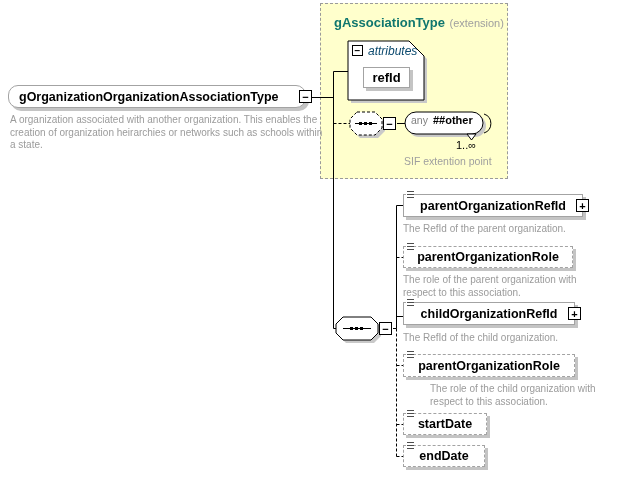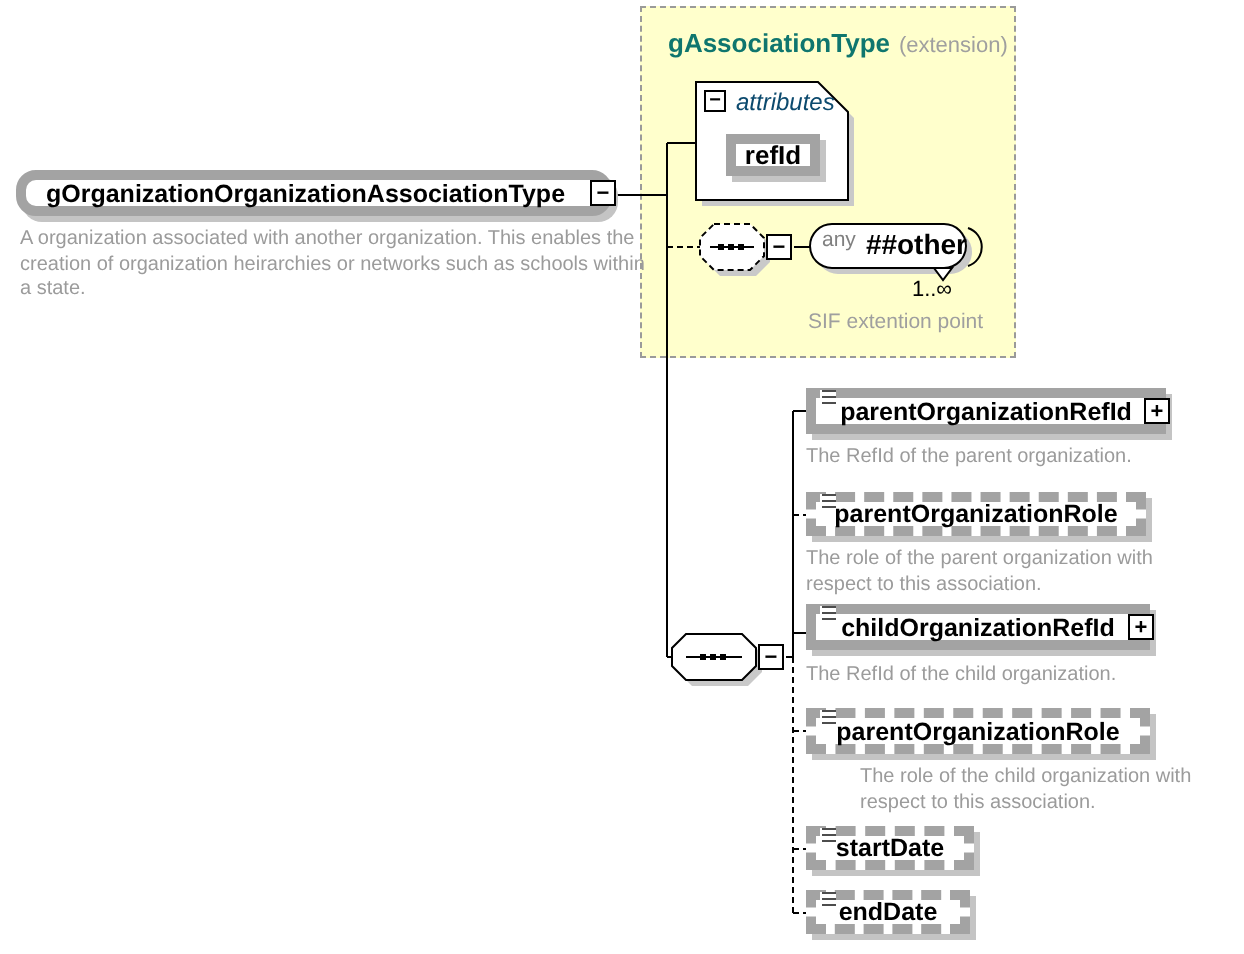--- a/index.html
+++ b/index.html
@@ -11,21 +11,21 @@
   #wires{position:absolute;left:0;top:0;z-index:2;}
   .node{position:absolute;z-index:3;}
 
   
   #ext-box{left:320px;top:3px;width:188px;height:176px;background:#FFFFCC;border:1px dashed #9a9a9a;box-sizing:border-box;}
   .ext-title{position:absolute;left:13px;top:9px;white-space:nowrap;}
   .ext-title .t{font-weight:bold;font-size:13px;color:#0f766e;}
   .ext-title .s{font-size:11px;color:#9f9f9f;}
 
   
-  .el{box-sizing:border-box;background:#fff;border:5px solid #a3a3a3;
+  .el{box-sizing:border-box;background:#fff;border:1px solid #a3a3a3;
       box-shadow:3px 3px 0 #c4c4c4;display:flex;align-items:center;justify-content:center;
       font-weight:bold;font-size:12.5px;color:#000;white-space:nowrap;}
   .el.dashed{border-style:dashed;}
   .root-el{border-radius:10px;justify-content:flex-start;padding-left:10px;font-size:12.5px;}
 
   
   .tog{position:absolute;box-sizing:border-box;width:13px;height:13px;background:#fff;border:1px solid #000;
        font-size:11px;line-height:10px;font-weight:bold;text-align:center;color:#000;padding:0;}
   .tog.at-right{right:-7px;top:50%;margin-top:-6.5px;}
 
@@ -35,23 +35,23 @@
        border-left:1px solid #fff;}
 
   
   .desc{position:absolute;z-index:3;font-size:10px;line-height:12.5px;color:#9b9b9b;}
 
   
   .attr-label{position:absolute;left:368px;top:44px;z-index:4;font-style:italic;font-size:12px;color:#0c4a6e;}
   .attr-tog{left:352px;top:45px;width:11px;height:11px;line-height:8px;font-size:10px;z-index:4;}
 
   
-  .any-text{position:absolute;left:411px;top:114px;z-index:4;display:flex;align-items:flex-start;gap:5px;}
+  .any-text{position:absolute;left:411px;top:114px;z-index:4;display:flex;align-items:flex-end;gap:5px;}
   .any-text .p{font-size:10.5px;color:#808080;}
-  .any-text .n{font-size:14px;font-weight:bold;color:#000;}
+  .any-text .n{font-size:11px;font-weight:bold;color:#000;}
   .occ{position:absolute;left:448px;top:139px;width:36px;text-align:center;z-index:4;font-size:11px;color:#000;}
   .note{position:absolute;left:404px;top:155px;z-index:4;font-size:10.5px;color:#9f9f9f;}
 </style>
 </head>
 <body>
 
 <div id="canvas">
 
   <div id="ext-box">
     <div class="ext-title">

